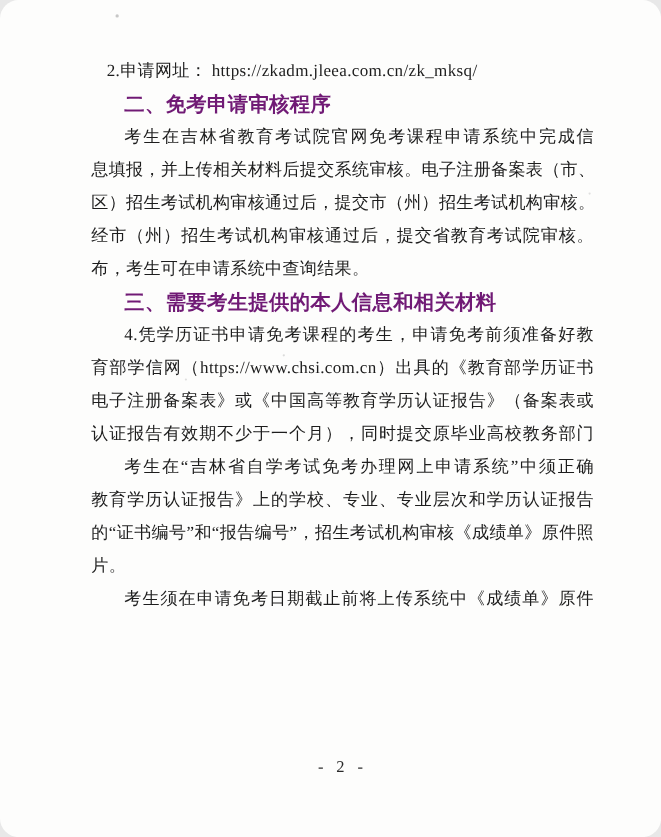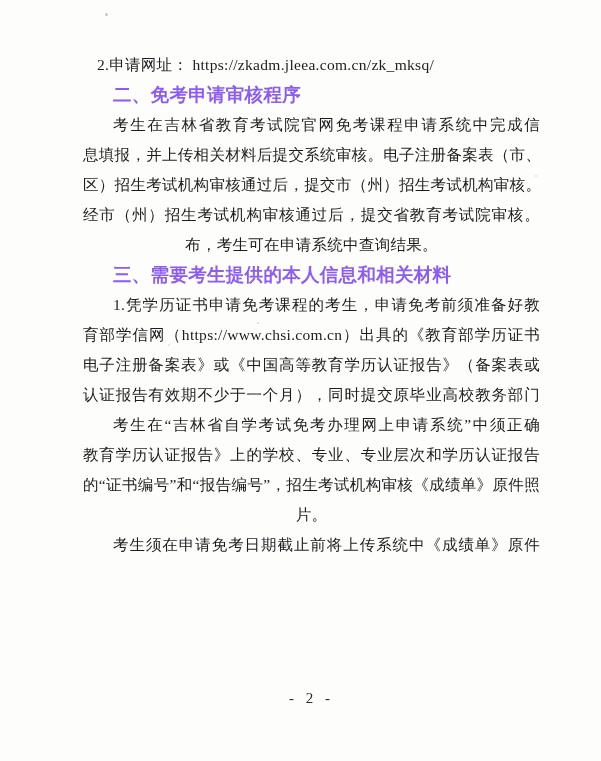--- a/index.html
+++ b/index.html
@@ -5,20 +5,21 @@
   * { margin: 0; padding: 0; box-sizing: border-box; }
   html, body { background: #e8e8e8; }
   .page {
     position: relative;
     width: 601px;
     height: 761px;
     background: #fdfdfc;
     overflow: hidden;
     font-family: "Liberation Serif", "DejaVu Serif", serif;
     color: #1d1d1d;
+    border-radius: 17px;
   }
   .content {
     position: absolute;
     left: 83px;
     top: 50px;
     width: 457px;
   }
   .line {
     height: 30px;
     line-height: 30px;
@@ -29,23 +30,23 @@
   }
   .line.just {
     text-align: justify;
     text-align-last: justify;
     text-justify: inter-character;
   }
   .line.heading {
     font-family: "Liberation Sans", "DejaVu Sans", sans-serif;
     font-weight: 700;
     font-size: 18.5px;
-    color: #8b5cf6;
+    color: #701a75;
   }
-  .in0 { text-indent: 0; text-align: center; }
+  .in0 { text-indent: 0; }
   .in1 { text-indent: 14px; }
   .in2 { text-indent: 30px; }
   .page-number {
     position: absolute;
     left: 83px;
     top: 690px;
     width: 457px;
     text-align: center;
     font-size: 15px;
     letter-spacing: 4px;
@@ -74,21 +75,21 @@
 
   <div class="content">
       <div class="line in1">2.申请网址： https://zkadm.jleea.com.cn/zk_mksq/</div>
       <div class="line in2 heading">二、免考申请审核程序</div>
       <div class="line in2 just">考生在吉林省教育考试院官网免考课程申请系统中完成信</div>
       <div class="line in0 just">息填报，并上传相关材料后提交系统审核。电子注册备案表（市、</div>
       <div class="line in0 just">区）招生考试机构审核通过后，提交市（州）招生考试机构审核。</div>
       <div class="line in0 just">经市（州）招生考试机构审核通过后，提交省教育考试院审核。</div>
       <div class="line in0">布，考生可在申请系统中查询结果。</div>
       <div class="line in2 heading">三、需要考生提供的本人信息和相关材料</div>
-      <div class="line in2 just">1.凭学历证书申请免考课程的考生，申请免考前须准备好教</div>
+      <div class="line in2 just">4.凭学历证书申请免考课程的考生，申请免考前须准备好教</div>
       <div class="line in0 just">育部学信网（https://www.chsi.com.cn）出具的《教育部学历证书</div>
       <div class="line in0 just">电子注册备案表》或《中国高等教育学历认证报告》（备案表或</div>
       <div class="line in0 just">认证报告有效期不少于一个月），同时提交原毕业高校教务部门</div>
       <div class="line in2 just">考生在“吉林省自学考试免考办理网上申请系统”中须正确</div>
       <div class="line in0 just">教育学历认证报告》上的学校、专业、专业层次和学历认证报告</div>
       <div class="line in0 just">的“证书编号”和“报告编号”，招生考试机构审核《成绩单》原件照</div>
       <div class="line in0">片。</div>
       <div class="line in2 just">考生须在申请免考日期截止前将上传系统中《成绩单》原件</div>
     </div>
 

